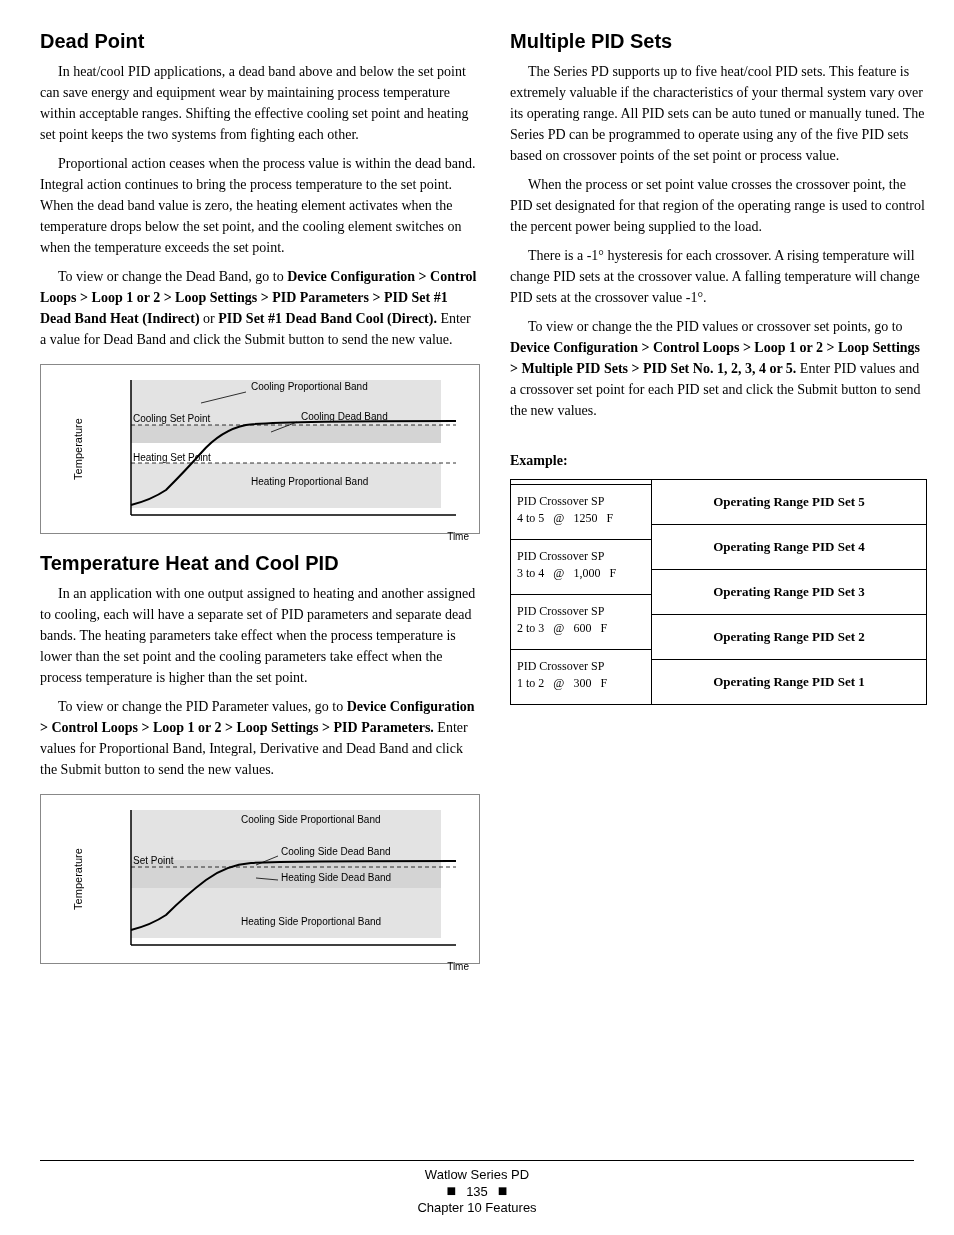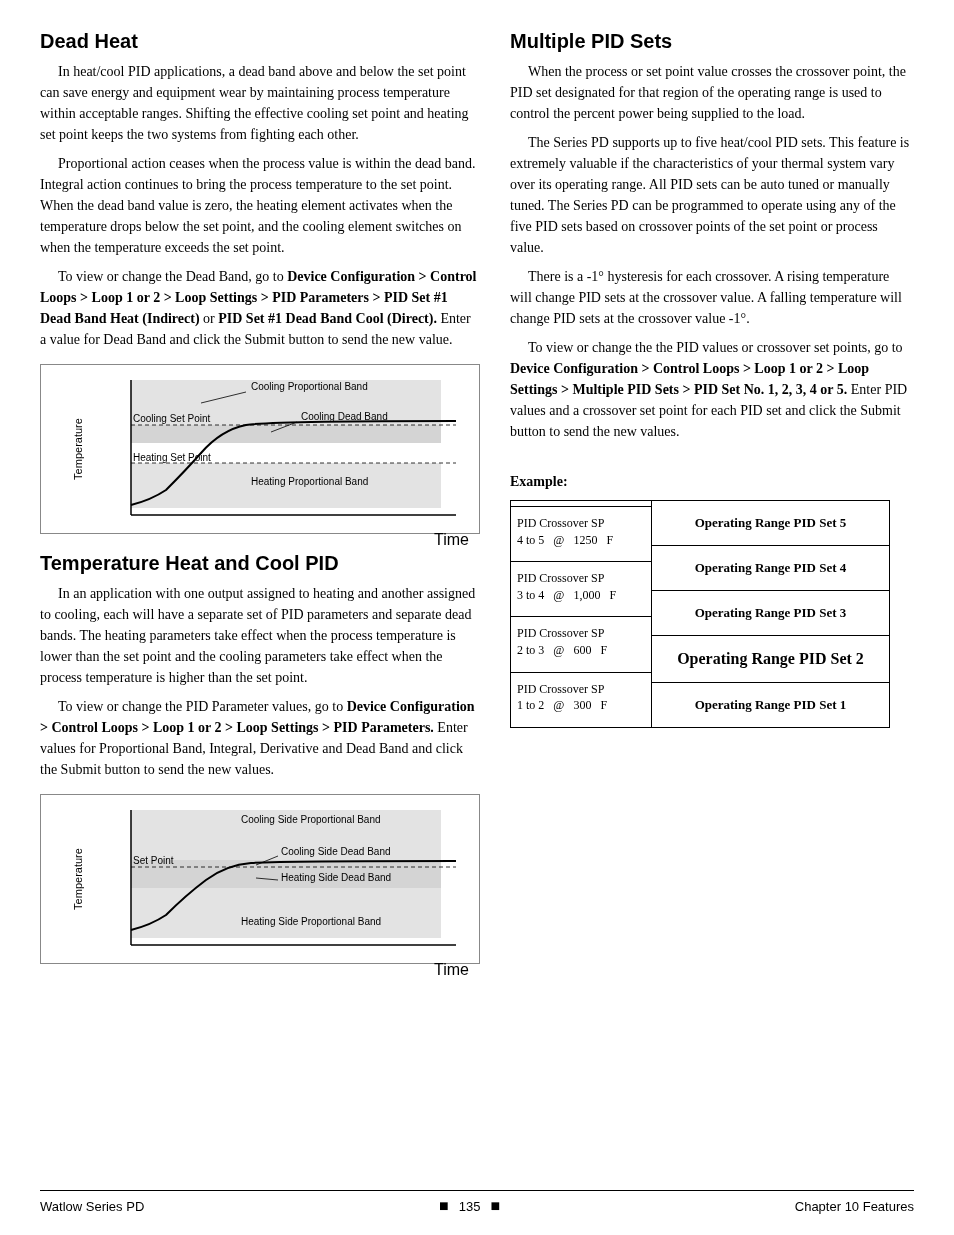--- a/index.html
+++ b/index.html
@@ -65,30 +65,30 @@
       position: absolute;
       left: 6px;
       top: 50%;
       transform: translateY(-50%) rotate(-90deg);
       font-size: 11px;
       white-space: nowrap;
       font-family: Arial, sans-serif;
     }
     .x-label {
       text-align: right;
-      font-size: 16px;
+      font-size: 10px;
       margin-top: 2px;
       font-family: Arial, sans-serif;
     }
     svg text {
       font-family: Arial, Helvetica, sans-serif;
     }
     .footer {
       display: flex;
-      flex-direction: row;
+      flex-direction: column;
       justify-content: space-between;
       align-items: center;
       border-top: 1px solid #000;
       margin-top: 10px;
       padding-top: 6px;
       font-size: 13px;
       font-family: Arial, sans-serif;
     }
     .footer-center {
       display: flex;
@@ -112,21 +112,21 @@
     }
   </style>
 </head>
 <body>
 
 <div class="page">
   <div class="two-col">
 
     <div class="left-col">
 
-      <h2>Dead Heat</h2>
+      <h2>Dead Point</h2>
 
       <p>
         In heat/cool PID applications, a dead band above and below the set point can save energy and equipment wear by maintaining process temperature within acceptable ranges. Shifting the effective cooling set point and heating set point keeps the two systems from fighting each other.
       </p>
       <p>
         Proportional action ceases when the process value is within the dead band. Integral action continues to bring the process temperature to the set point. When the dead band value is zero, the heating element activates when the temperature drops below the set point, and the cooling element switches on when the temperature exceeds the set point.
       </p>
       <p>
         To view or change the Dead Band, go to <strong>Device Configuration &gt; Control Loops &gt; Loop 1 or 2 &gt; Loop Settings &gt; PID Parameters &gt; PID Set #1 Dead Band Heat (Indirect)</strong> or <strong>PID Set #1 Dead Band Cool (Direct).</strong> Enter a value for Dead Band and click the Submit button to send the new value.
       </p>
@@ -205,36 +205,36 @@
           <text x="170" y="120" font-size="10" fill="#000">Heating Side Proportional Band</text>
         </svg>
         <div class="x-label">Time</div>
       </div>
     </div>
 
     <div class="right-col">
       <h2>Multiple PID Sets</h2>
 
       <p>
+        The Series PD supports up to five heat/cool PID sets. This feature is extremely valuable if the characteristics of your thermal system vary over its operating range. All PID sets can be auto tuned or manually tuned. The Series PD can be programmed to operate using any of the five PID sets based on crossover points of the set point or process value.
+      </p>
+      <p>
         When the process or set point value crosses the crossover point, the PID set designated for that region of the operating range is used to control the percent power being supplied to the load.
-      </p>
-      <p>
-        The Series PD supports up to five heat/cool PID sets. This feature is extremely valuable if the characteristics of your thermal system vary over its operating range. All PID sets can be auto tuned or manually tuned. The Series PD can be programmed to operate using any of the five PID sets based on crossover points of the set point or process value.
       </p>
       <p>
         There is a -1° hysteresis for each crossover. A rising temperature will change PID sets at the crossover value. A falling temperature will change PID sets at the crossover value -1°.
       </p>
       <p>
         To view or change the the PID values or crossover set points, go to <strong>Device Configuration &gt; Control Loops &gt; Loop 1 or 2 &gt; Loop Settings &gt; Multiple PID Sets &gt; PID Set No. 1, 2, 3, 4 or 5.</strong> Enter PID values and a crossover set point for each PID set and click the Submit button to send the new values.
       </p>
 
       <div class="pid-example">
         <div class="pid-example-label">Example:</div>
 
-        <div style="display:flex; flex-direction:row; margin-top: 10px; width: 380px; border: 1px solid #000;">
+        <div style="display:flex; flex-direction:row; margin-top: 10px; width: 417px; border: 1px solid #000;">
 
           <div style="display:flex; flex-direction:column; width:140px; flex-shrink:0;">
 
             <div style="flex:1; border-bottom: 0px;"></div>
 
             <div style="padding: 8px 6px; font-size:12px; line-height:1.4; border-top: 1px solid #000; border-bottom: 0px;">
               PID Crossover SP<br>4 to 5 &nbsp; @ &nbsp; 1250 &nbsp; F
             </div>
 
             <div style="flex:1;"></div>
@@ -261,21 +261,21 @@
           <div style="display:flex; flex-direction:column; flex:1; border-left: 1px solid #000;">
             <div style="flex:1; padding:14px 10px; font-weight:bold; font-size:13px; display:flex; align-items:center; justify-content:center; text-align:center; border-bottom: 1px solid #000;">
               <span>Operating Range PID Set 5</span>
             </div>
             <div style="flex:1; padding:14px 10px; font-weight:bold; font-size:13px; display:flex; align-items:center; justify-content:center; text-align:center; border-bottom: 1px solid #000;">
               <span>Operating Range PID Set 4</span>
             </div>
             <div style="flex:1; padding:14px 10px; font-weight:bold; font-size:13px; display:flex; align-items:center; justify-content:center; text-align:center; border-bottom: 1px solid #000;">
               <span>Operating Range PID Set 3</span>
             </div>
-            <div style="flex:1; padding:14px 10px; font-weight:bold; font-size:16px; display:flex; align-items:center; justify-content:center; text-align:center; border-bottom: 1px solid #000;">
+            <div style="flex:1; padding:14px 10px; font-weight:bold; font-size:13px; display:flex; align-items:center; justify-content:center; text-align:center; border-bottom: 1px solid #000;">
               <span>Operating Range PID Set 2</span>
             </div>
             <div style="flex:1; padding:14px 10px; font-weight:bold; font-size:13px; display:flex; align-items:center; justify-content:center; text-align:left;">
               <span>Operating Range PID Set 1</span>
             </div>
           </div>
         </div>
       </div>
     </div>
   </div>

